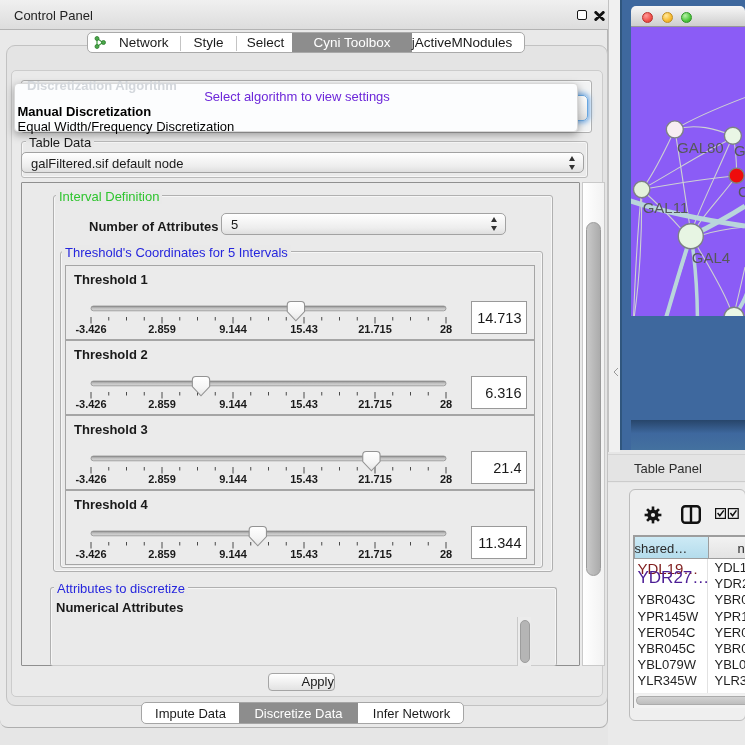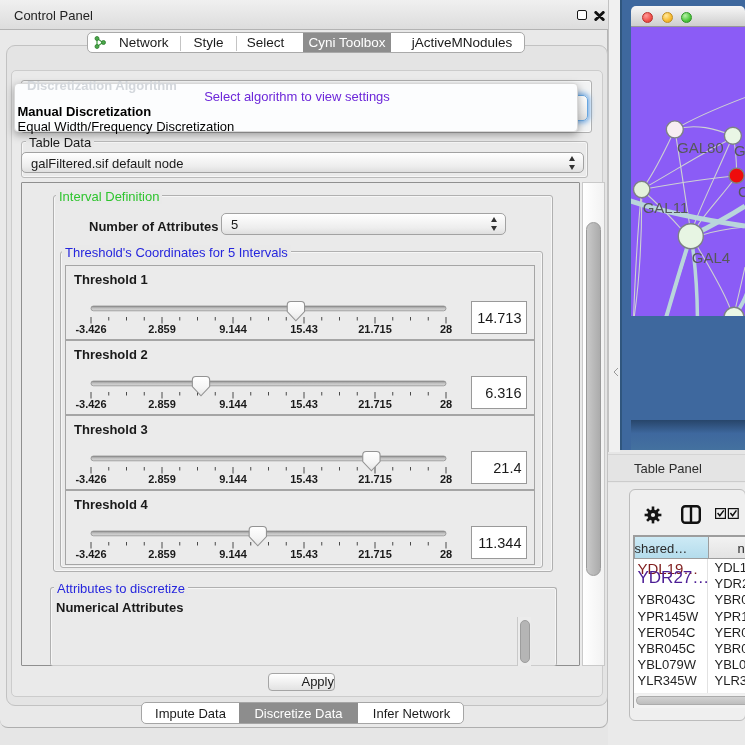--- a/index.html
+++ b/index.html
@@ -67,21 +67,21 @@
 
 <div class="abs" id="mainpanel"></div>
 <div class="abs" id="innerpanel"></div>
 
 <div class="abs" id="tabbar">
   <div class="tab" style="left:0;width:92px;text-align:left;padding-left:31px">Network</div>
   <div class="tabsep" style="left:91.5px"></div>
   <div class="tab" style="left:92px;width:57px">Style</div>
   <div class="tabsep" style="left:148px"></div>
   <div class="tab" style="left:149px;width:57px">Select</div>
-  <div class="tab tabsel" style="left:215px;width:88px">Cyni Toolbox</div>
+  <div class="tab tabsel" style="left:204px;width:120px">Cyni Toolbox</div>
   <div class="tab" style="left:310px;width:128px">jActiveMNodules</div>
 </div>
 <svg class="abs" style="left:93px;top:35px" width="15" height="15" viewBox="0 0 15 15">
  <path d="M4 3.5 L4 11.5 M4 3.5 L10 7.5 M4 11.5 L10 7.5" stroke="#3f9e3f" stroke-width="1.2" fill="none"></path>
  <circle cx="4" cy="3.5" r="2" fill="#49a849" stroke="#2c7a2c" stroke-width="0.8"></circle>
  <circle cx="4" cy="11.5" r="2" fill="#49a849" stroke="#2c7a2c" stroke-width="0.8"></circle>
  <circle cx="10.5" cy="7.5" r="2" fill="#49a849" stroke="#2c7a2c" stroke-width="0.8"></circle>
 </svg>
 
 <div class="group" style="left:21px;top:80px;width:571px;height:53px;background:#f2f3f4"></div>

